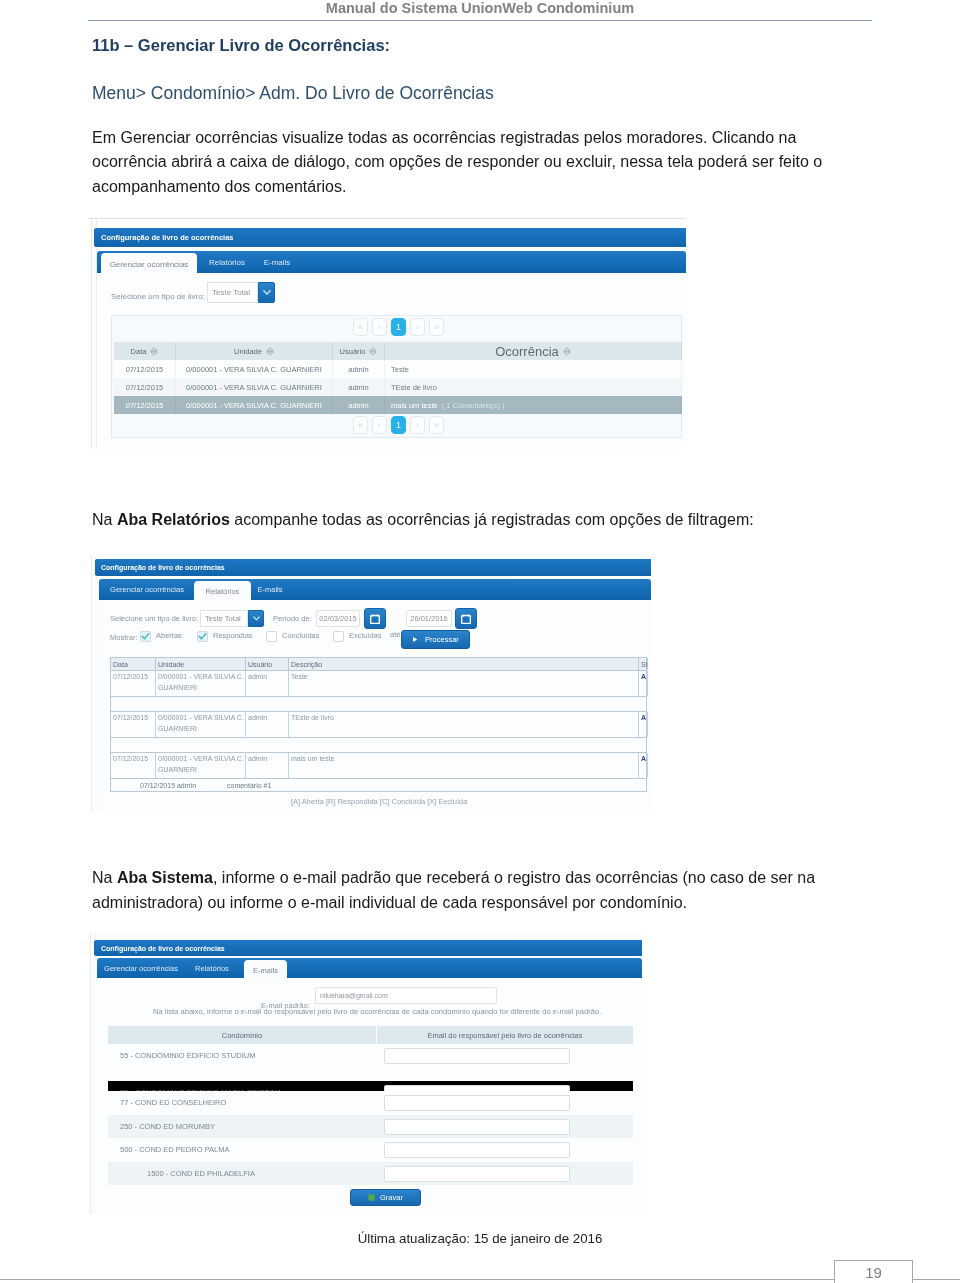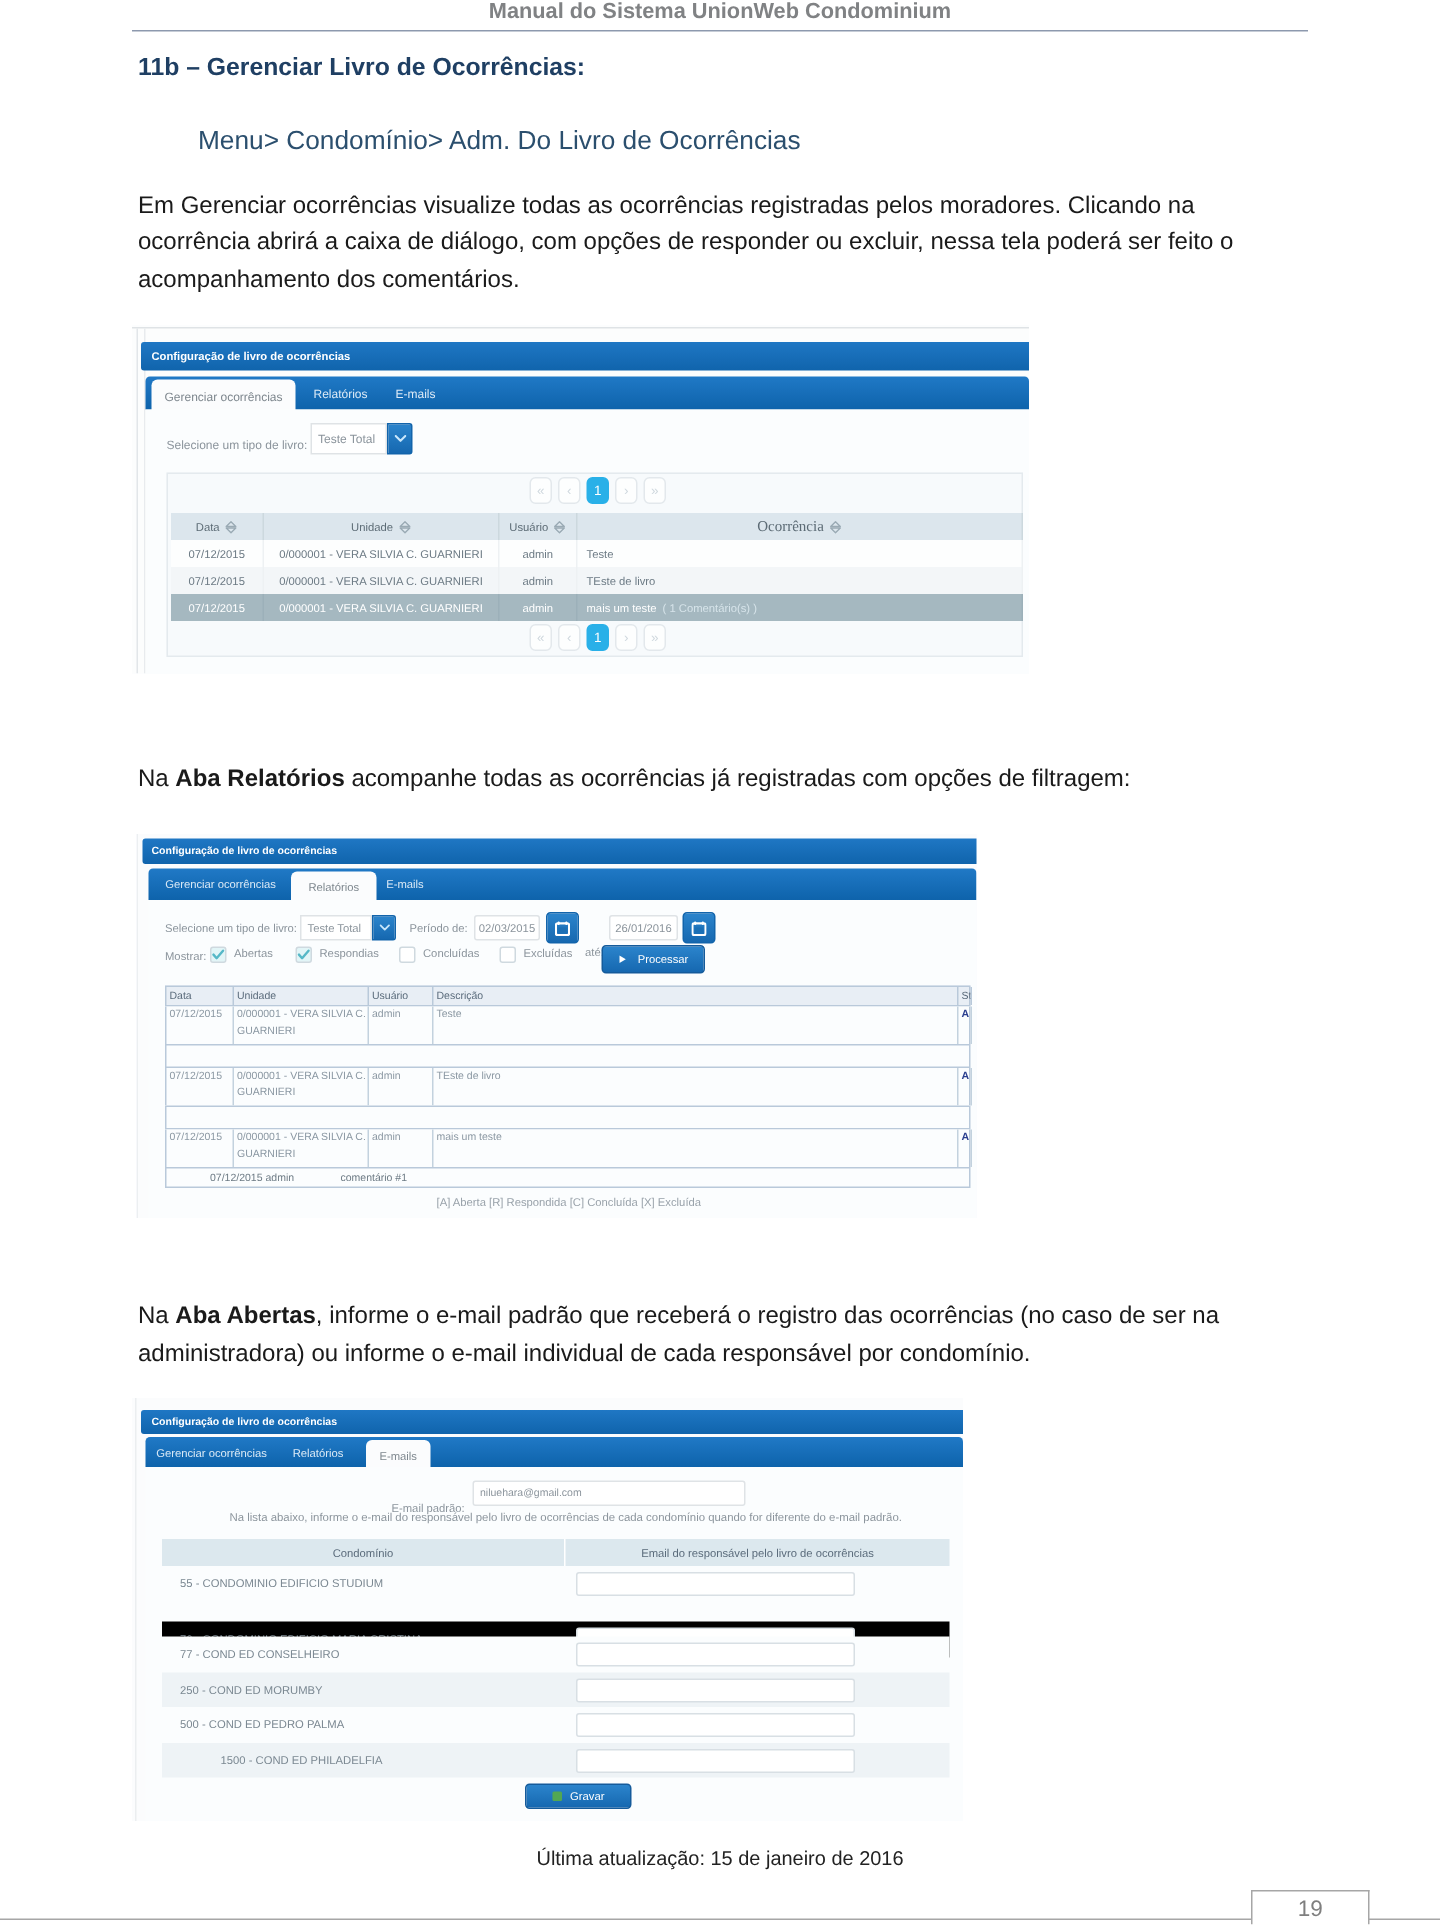--- a/index.html
+++ b/index.html
@@ -8,21 +8,21 @@
   .page{position:absolute;left:0;top:0;width:960px;height:1283px;}
 
   
   .doc-header{position:absolute;left:0px;top:0px;width:960px;height:22px;}
   .doc-header-title{position:absolute;left:0;top:0px;width:960px;text-align:center;
       font-size:14.5px;font-weight:bold;color:#808284;}
   .doc-header-rule{position:absolute;left:88px;top:20px;width:784px;height:1px;background:#8d99ae;}
 
   
   .h1{position:absolute;left:92px;top:36px;font-size:16.5px;font-weight:bold;color:#1f3f63;white-space:nowrap;}
-  .subhead{position:absolute;left:92px;top:83px;font-size:17.5px;color:#2b4f6e;white-space:nowrap;margin-left:40px;}
+  .subhead{position:absolute;left:92px;top:83px;font-size:17.5px;color:#2b4f6e;white-space:nowrap;}
   .para{position:absolute;font-size:16px;color:#1a1a1a;line-height:20px;white-space:nowrap;
         font-family:"Liberation Sans",sans-serif;}
   .para b{font-weight:bold;}
 
   
   .footer-text{position:absolute;left:0;top:1231px;width:960px;text-align:center;
       font-size:13.3px;color:#222;}
   .footer-rule{position:absolute;left:0;top:1279px;width:834px;height:1px;background:#a6a6a6;}
   .footer-rule2{position:absolute;left:912px;top:1279px;width:48px;height:1px;background:#a6a6a6;}
   .pagenum-box{position:absolute;left:834px;top:1260px;width:79px;height:23px;
@@ -60,21 +60,21 @@
 
   <div class="h1">11b – Gerenciar Livro de Ocorrências:</div>
   <div class="subhead">Menu&gt; Condomínio&gt; Adm. Do Livro de Ocorrências</div>
 
   <div class="para" style="left:92px;top:152px;">ocorrência abrirá a caixa de diálogo, com opções de responder ou excluir, nessa tela poderá ser feito o</div>
   <div class="para" style="left:92px;top:128px;">Em Gerenciar ocorrências visualize todas as ocorrências registradas pelos moradores. Clicando na</div>
   <div class="para" style="left:92px;top:177px;">acompanhamento dos comentários.</div>
 
   <div class="para" style="left:92px;top:510px;"><span>Na </span><b>Aba Relatórios</b><span> acompanhe todas as ocorrências já registradas com opções de filtragem:</span></div>
 
-  <div class="para" style="left:92px;top:868px;"><span>Na </span><b>Aba Abertas</b><span>, informe o e-mail padrão que receberá o registro das ocorrências (no caso de ser na</span></div>
+  <div class="para" style="left:92px;top:868px;"><span>Na </span><b>Aba Sistema</b><span>, informe o e-mail padrão que receberá o registro das ocorrências (no caso de ser na</span></div>
   <div class="para" style="left:92px;top:893px;">administradora) ou informe o e-mail individual de cada responsável por condomínio.</div>
 
   <div class="shot" id="shot1" style="left:88px;top:217px;width:598px;height:232px;">
     <div style="position:absolute;left:0px;top:0px;width:598px;height:232px;background:#fcfdfd;"></div>
     <div style="position:absolute;left:0px;top:1px;width:598px;height:1px;background:#dfe3e6;"></div>
     <div style="position:absolute;left:3px;top:2px;width:1px;height:230px;background:#e2e6e9;"></div>
     <div style="position:absolute;left:8px;top:2px;width:1px;height:230px;background:#e8ebee;"></div>
 
     <div class="ttl-bar" style="left:6px;top:11px;width:592px;height:19px;font-size:7.5px;padding-left:7px;border-radius:2px;">
       <span>Configuração de livro de ocorrências</span>
@@ -128,21 +128,21 @@
                 <path d="M4 8.2 L7.2 5 L0.8 5 Z" fill="none" stroke="#9aaab4" stroke-width="0.9" stroke-linejoin="round"></path>
               </svg></span>
           </div>
           <div style="position: absolute; left: 219px; top: 0px; width: 52px; height: 18px; font-size: 7.5px; color: rgb(92, 107, 117); display: flex; align-items: center; justify-content: center; border-right: 1px solid rgb(204, 216, 222); box-sizing: border-box;">
             <span>Usuário</span>
             <span style="margin-left: 4px; line-height: 0;"><svg width="8" height="9" viewBox="0 0 8 9">
                 <path d="M4 0.8 L7.2 4 L0.8 4 Z" fill="none" stroke="#9aaab4" stroke-width="0.9" stroke-linejoin="round"></path>
                 <path d="M4 8.2 L7.2 5 L0.8 5 Z" fill="none" stroke="#9aaab4" stroke-width="0.9" stroke-linejoin="round"></path>
               </svg></span>
           </div>
-          <div style="position: absolute; left: 271px; top: 0px; width: 297px; height: 18px; font-size: 10px; color: rgb(92, 107, 117); display: flex; align-items: center; justify-content: center; border-right: 1px solid rgb(204, 216, 222); box-sizing: border-box; font-family: Liberation Serif, serif;">
+          <div style="position: absolute; left: 271px; top: 0px; width: 297px; height: 18px; font-size: 13px; color: rgb(92, 107, 117); display: flex; align-items: center; justify-content: center; border-right: 1px solid rgb(204, 216, 222); box-sizing: border-box;">
             <span>Ocorrência</span>
             <span style="margin-left: 4px; line-height: 0;"><svg width="8" height="9" viewBox="0 0 8 9">
                 <path d="M4 0.8 L7.2 4 L0.8 4 Z" fill="none" stroke="#9aaab4" stroke-width="0.9" stroke-linejoin="round"></path>
                 <path d="M4 8.2 L7.2 5 L0.8 5 Z" fill="none" stroke="#9aaab4" stroke-width="0.9" stroke-linejoin="round"></path>
               </svg></span>
           </div>
         </div>
         <div style="position: absolute; left: 0px; top: 18px; width: 568px; height: 18px; background: rgb(253, 254, 254);">
           <div style="position: absolute; left: 0px; top: 0px; width: 62px; height: 18px; font-size: 7.5px; color: rgb(108, 122, 132); display: flex; align-items: center; justify-content: center; padding-left: 0px; box-sizing: border-box; border-right: 1px solid rgb(238, 241, 243); white-space: nowrap; overflow: hidden;">07/12/2015</div>
           <div style="position: absolute; left: 62px; top: 0px; width: 157px; height: 18px; font-size: 7.5px; color: rgb(108, 122, 132); display: flex; align-items: center; justify-content: center; padding-left: 0px; box-sizing: border-box; border-right: 1px solid rgb(238, 241, 243); white-space: nowrap; overflow: hidden;">0/000001 - VERA SILVIA C. GUARNIERI</div>

